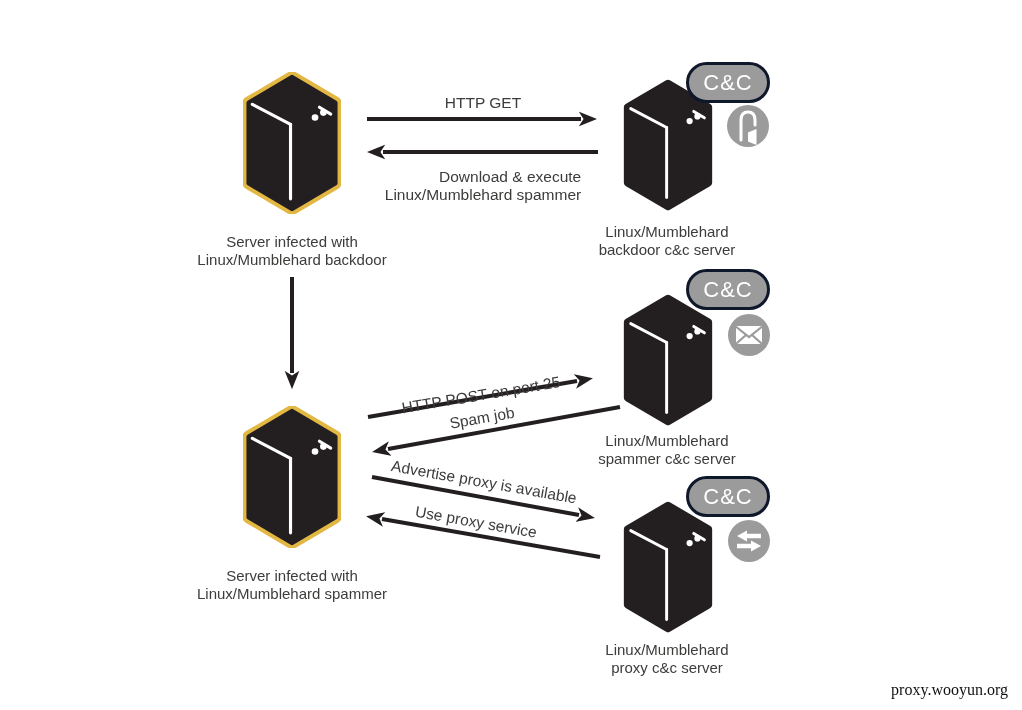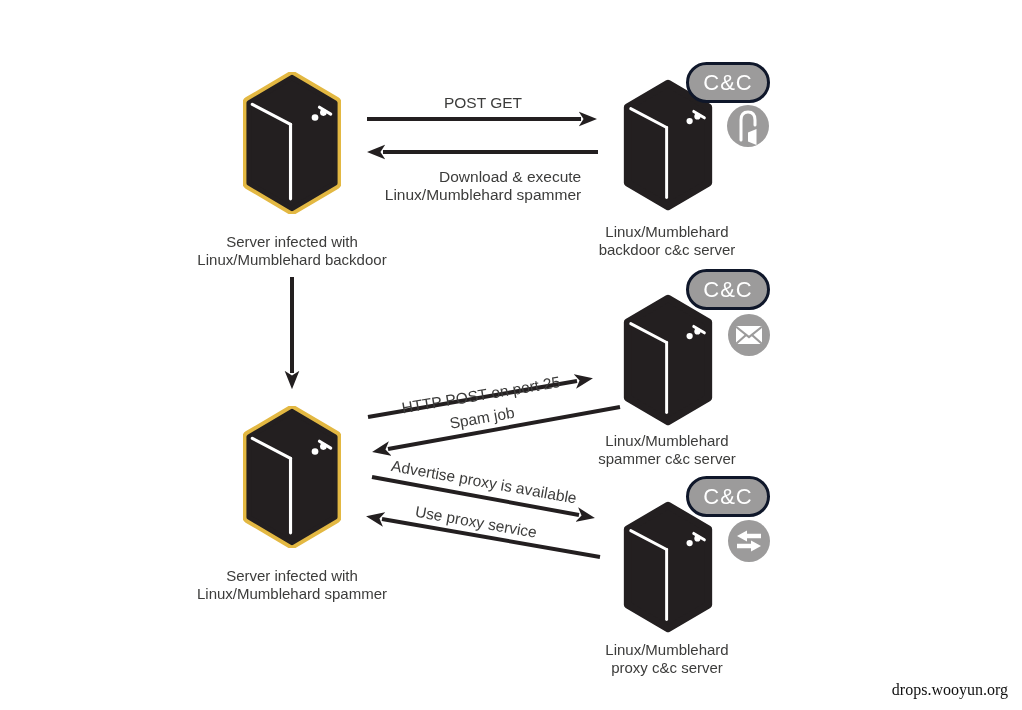--- a/index.html
+++ b/index.html
@@ -141,23 +141,23 @@
   <svg class="abs" style="left:728px;top:520px;" width="42" height="42" viewBox="-21 -21 42 42">
     <circle cx="0" cy="0" r="21" fill="#9c9b9b"></circle>
     <path d="M12 -5 L-2 -5" stroke="#ffffff" stroke-width="4.5" fill="none"></path>
     <path d="M-2 -10.5 L-12 -5 L-2 0.5 Z" fill="#ffffff"></path>
     <path d="M-12 5 L2 5" stroke="#ffffff" stroke-width="4.5" fill="none"></path>
     <path d="M2 -0.5 L12 5 L2 10.5 Z" fill="#ffffff"></path>
   </svg>
   <div class="node-label" style="left:667px;top:658px;">Linux/Mumblehard
 proxy c&amp;c server</div>
 
-  <div class="edge-label" style="left:483px;top:103px;transform:translate(-50%,-50%);">POST GET</div>
+  <div class="edge-label" style="left:483px;top:103px;transform:translate(-50%,-50%);">HTTP GET</div>
   <div class="edge-label" style="left:483px;top:185px;transform:translate(-50%,-50%);text-align:right;">Download &amp; execute
 Linux/Mumblehard spammer</div>
   <div class="edge-label" style="left:481px;top:395px;transform:translate(-50%,-50%) rotate(-9.5deg);">HTTP POST on port 25</div>
   <div class="edge-label" style="left:482px;top:418px;transform:translate(-50%,-50%) rotate(-10deg);">Spam job</div>
   <div class="edge-label" style="left:484px;top:482px;transform:translate(-50%,-50%) rotate(10deg);">Advertise proxy is available</div>
   <div class="edge-label" style="left:476px;top:522px;transform:translate(-50%,-50%) rotate(10deg);">Use proxy service</div>
 
-  <div class="watermark">drops.wooyun.org</div>
+  <div class="watermark">proxy.wooyun.org</div>
 
 </div>
 
 </body></html>

